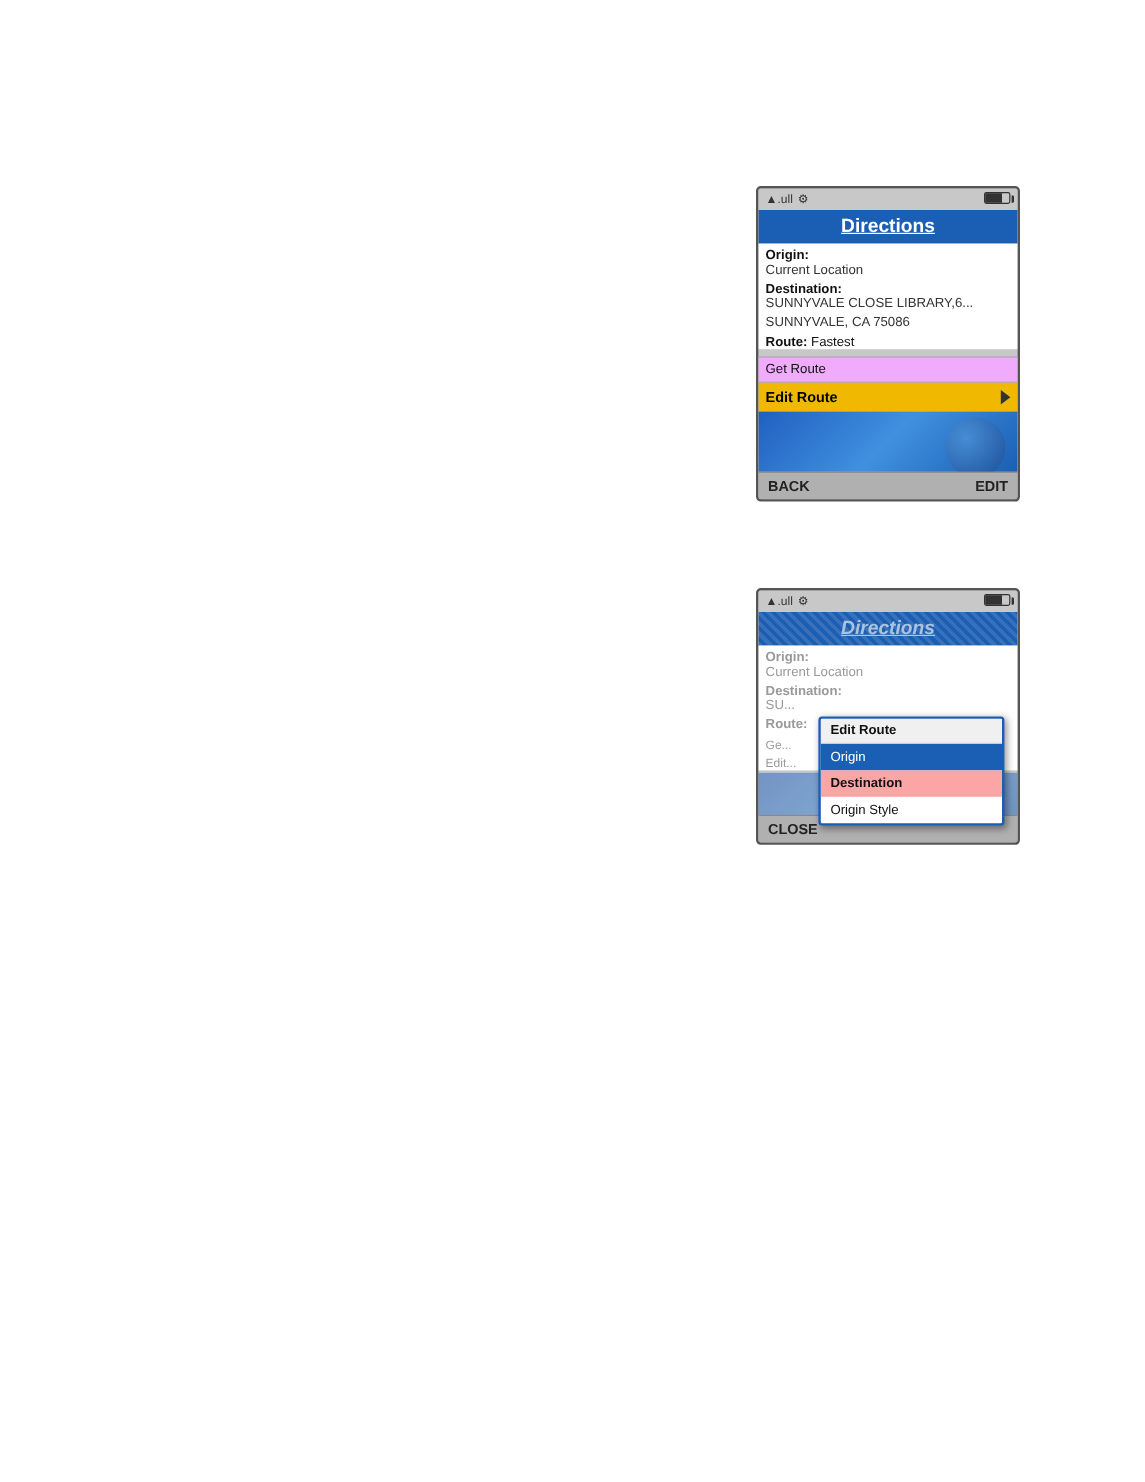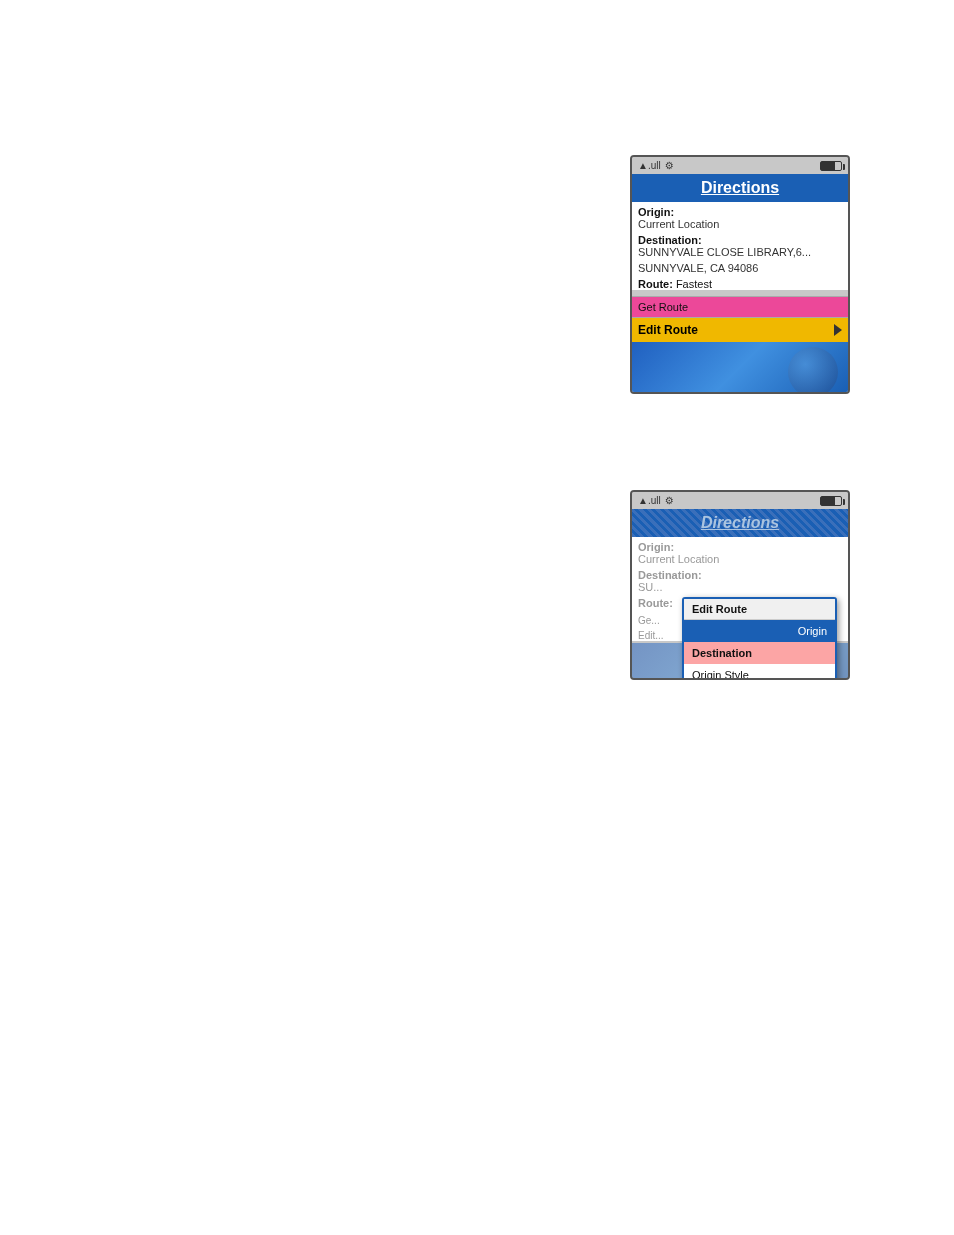--- a/index.html
+++ b/index.html
@@ -27,21 +27,21 @@
     }
     .phone-panel-2 {
       left: 630px;
       top: 490px;
     }
 
     
     .status-bar {
       background: #c8c8c8;
       display: flex;
-      align-items: flex-end;
+      align-items: flex-start;
       justify-content: space-between;
       padding: 3px 6px;
       font-size: 10px;
       color: #333;
     }
     .status-bar .battery {
       width: 22px; height: 10px;
       border: 1.5px solid #333;
       border-radius: 2px;
       position: relative;
@@ -93,21 +93,21 @@
     }
     .field-label { font-weight: bold; }
     .field-value { margin-bottom: 4px; color: #333; }
     .route-line { margin-bottom: 6px; }
 
     
     .get-route-row {
       border-top: 1px solid #aaa;
       border-bottom: 1px solid #aaa;
       padding: 4px 6px;
-      background: #ec4899;
+      background: #f0abfc;
       font-size: 11px;
       color: #111;
       cursor: pointer;
     }
 
     
     .edit-route-row {
       background: #f0b800;
       display: flex;
       align-items: center;
@@ -184,21 +184,20 @@
     }
     .dropdown-item {
       padding: 5px 8px;
       font-size: 11px;
       cursor: pointer;
       color: #111;
     }
     .dropdown-item.selected {
       background: #1a5fb4;
       color: white;
-      text-align: right;
     }
     .dropdown-item.hovered {
       background: #fca5a5;
       color: #111;
       font-weight: bold;
     }
 
     
     .close-bar {
       background: #b0b0b0;
@@ -224,38 +223,42 @@
     </div>
   </div>
 
   <div class="title-bar">Directions</div>
 
   <div class="content-area">
     <div class="field-label">Origin:</div>
     <div class="field-value">Current Location</div>
     <div class="field-label">Destination:</div>
     <div class="field-value">SUNNYVALE CLOSE LIBRARY,6...</div>
-    <div class="field-value">SUNNYVALE, CA 94086</div>
+    <div class="field-value">SUNNYVALE, CA 75086</div>
     <div class="route-line">
       <span class="field-label">Route:</span>
       <span> </span><span>Fastest</span>
     </div>
   </div>
 
   <div class="get-route-row">Get Route</div>
 
   <div class="edit-route-row">
     <span>Edit Route</span>
     <div class="edit-route-arrow"></div>
   </div>
 
   <div class="map-area">
     <div class="map-globe"></div>
   </div>
 
+  <div class="bottom-bar">
+    <span>BACK</span>
+    <span>EDIT</span>
+  </div>
 </div>
 
 <div class="phone-panel phone-panel-2" style="position:absolute;">
 
   <div class="status-bar">
     <div class="status-icons">
       <span>▲.ull</span>
       <span>⚙</span>
     </div>
     <div class="battery">
@@ -281,13 +284,16 @@
     <div class="map-globe"></div>
   </div>
 
   <div class="dropdown-popup">
     <div class="dropdown-header">Edit Route</div>
     <div class="dropdown-item selected">Origin</div>
     <div class="dropdown-item hovered">Destination</div>
     <div class="dropdown-item">Origin Style</div>
   </div>
 
+  <div class="close-bar">
+    <span>CLOSE</span>
+  </div>
 </div>
 
 </body></html>

